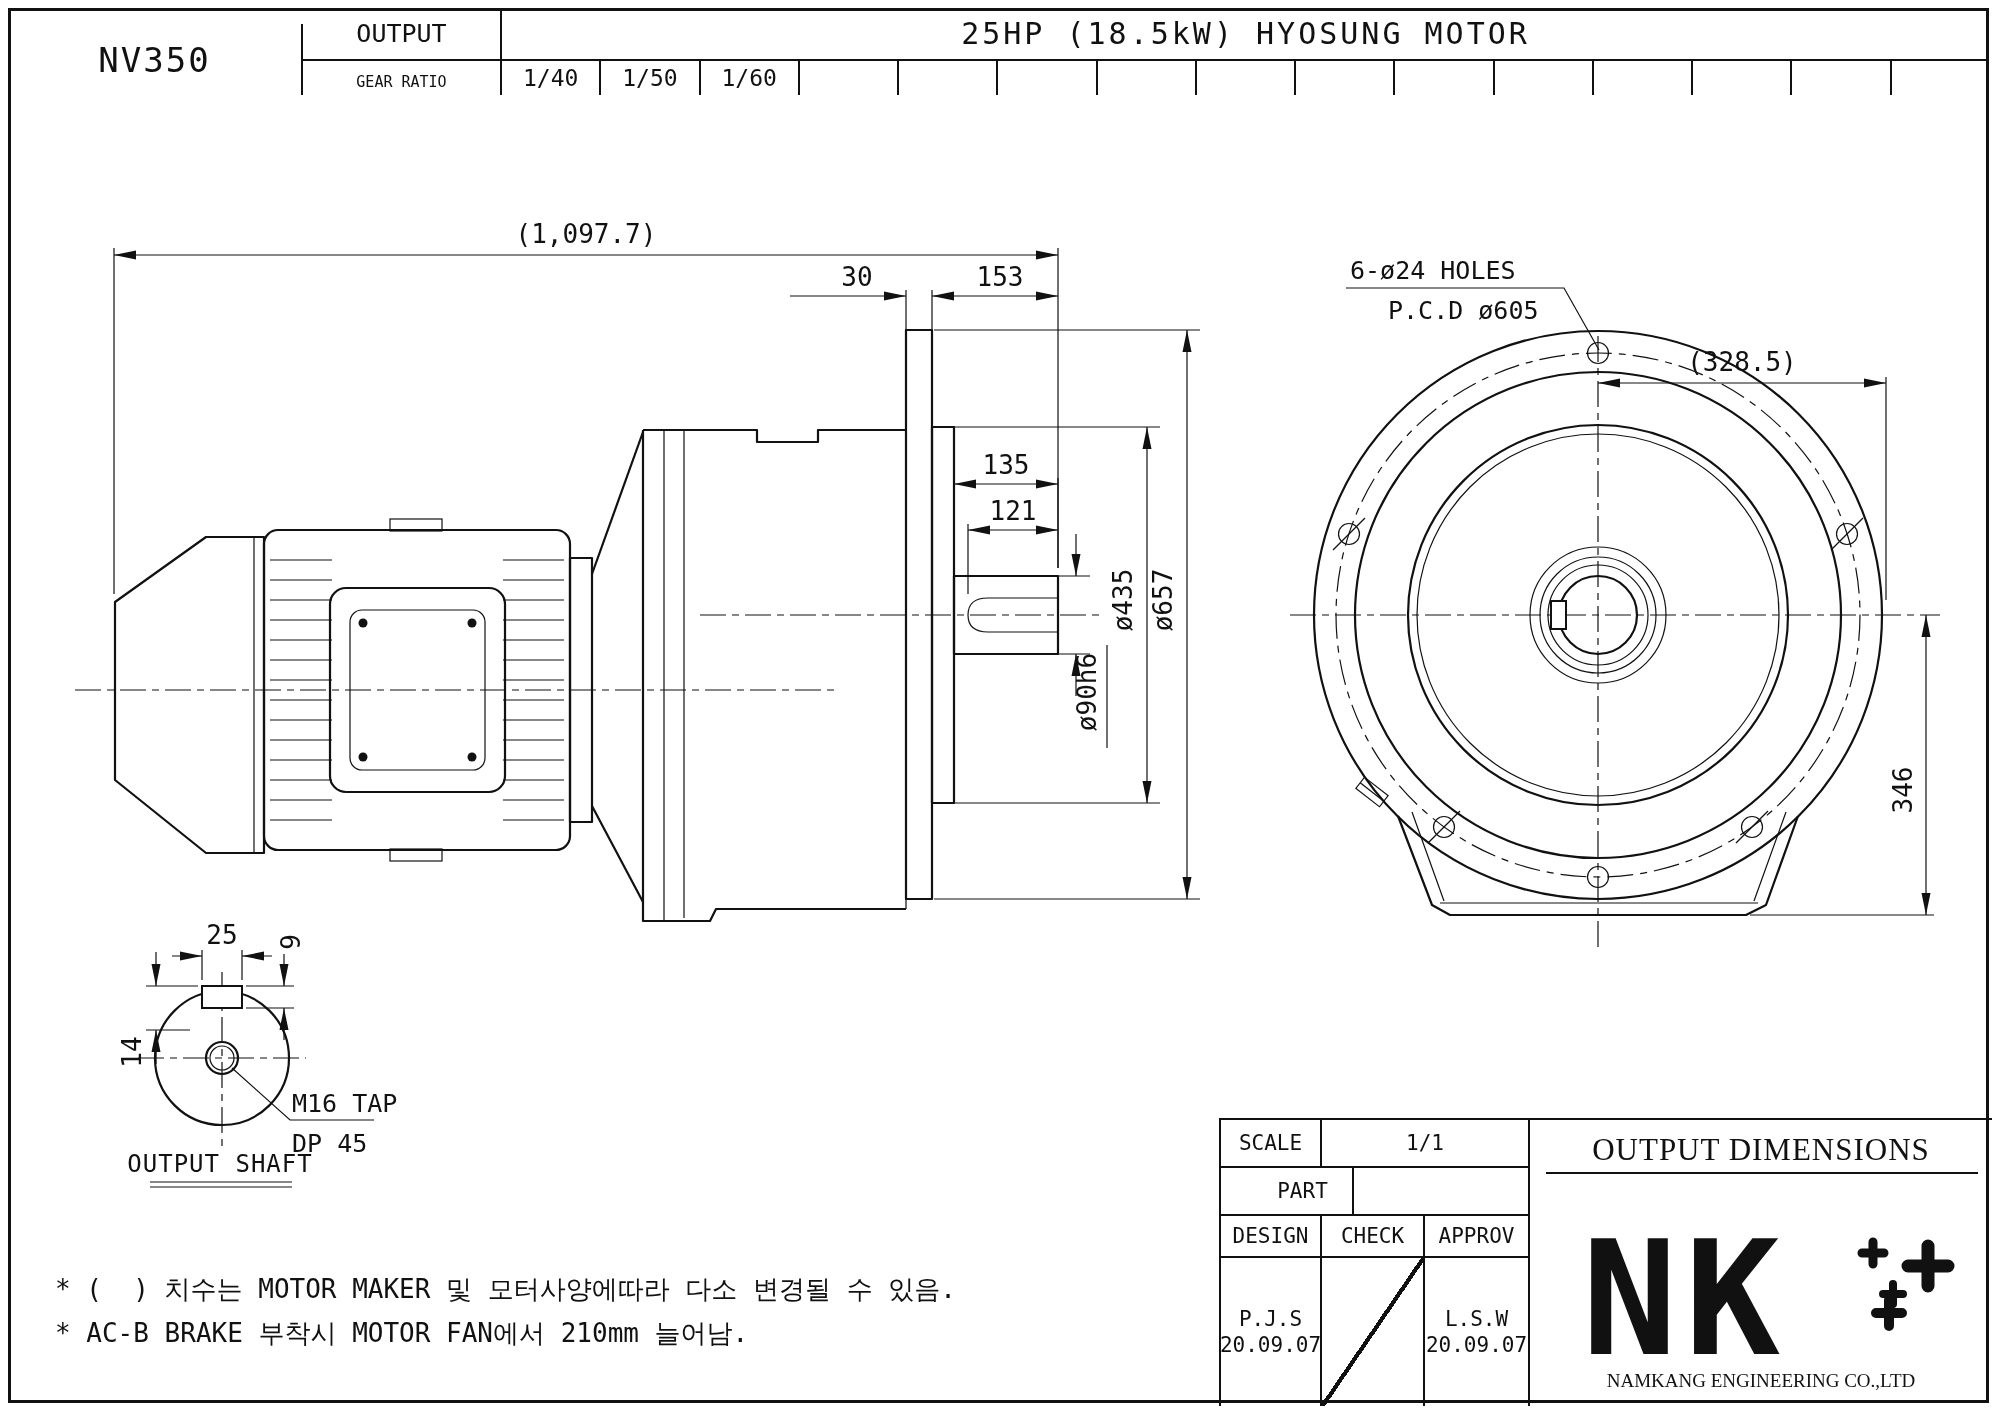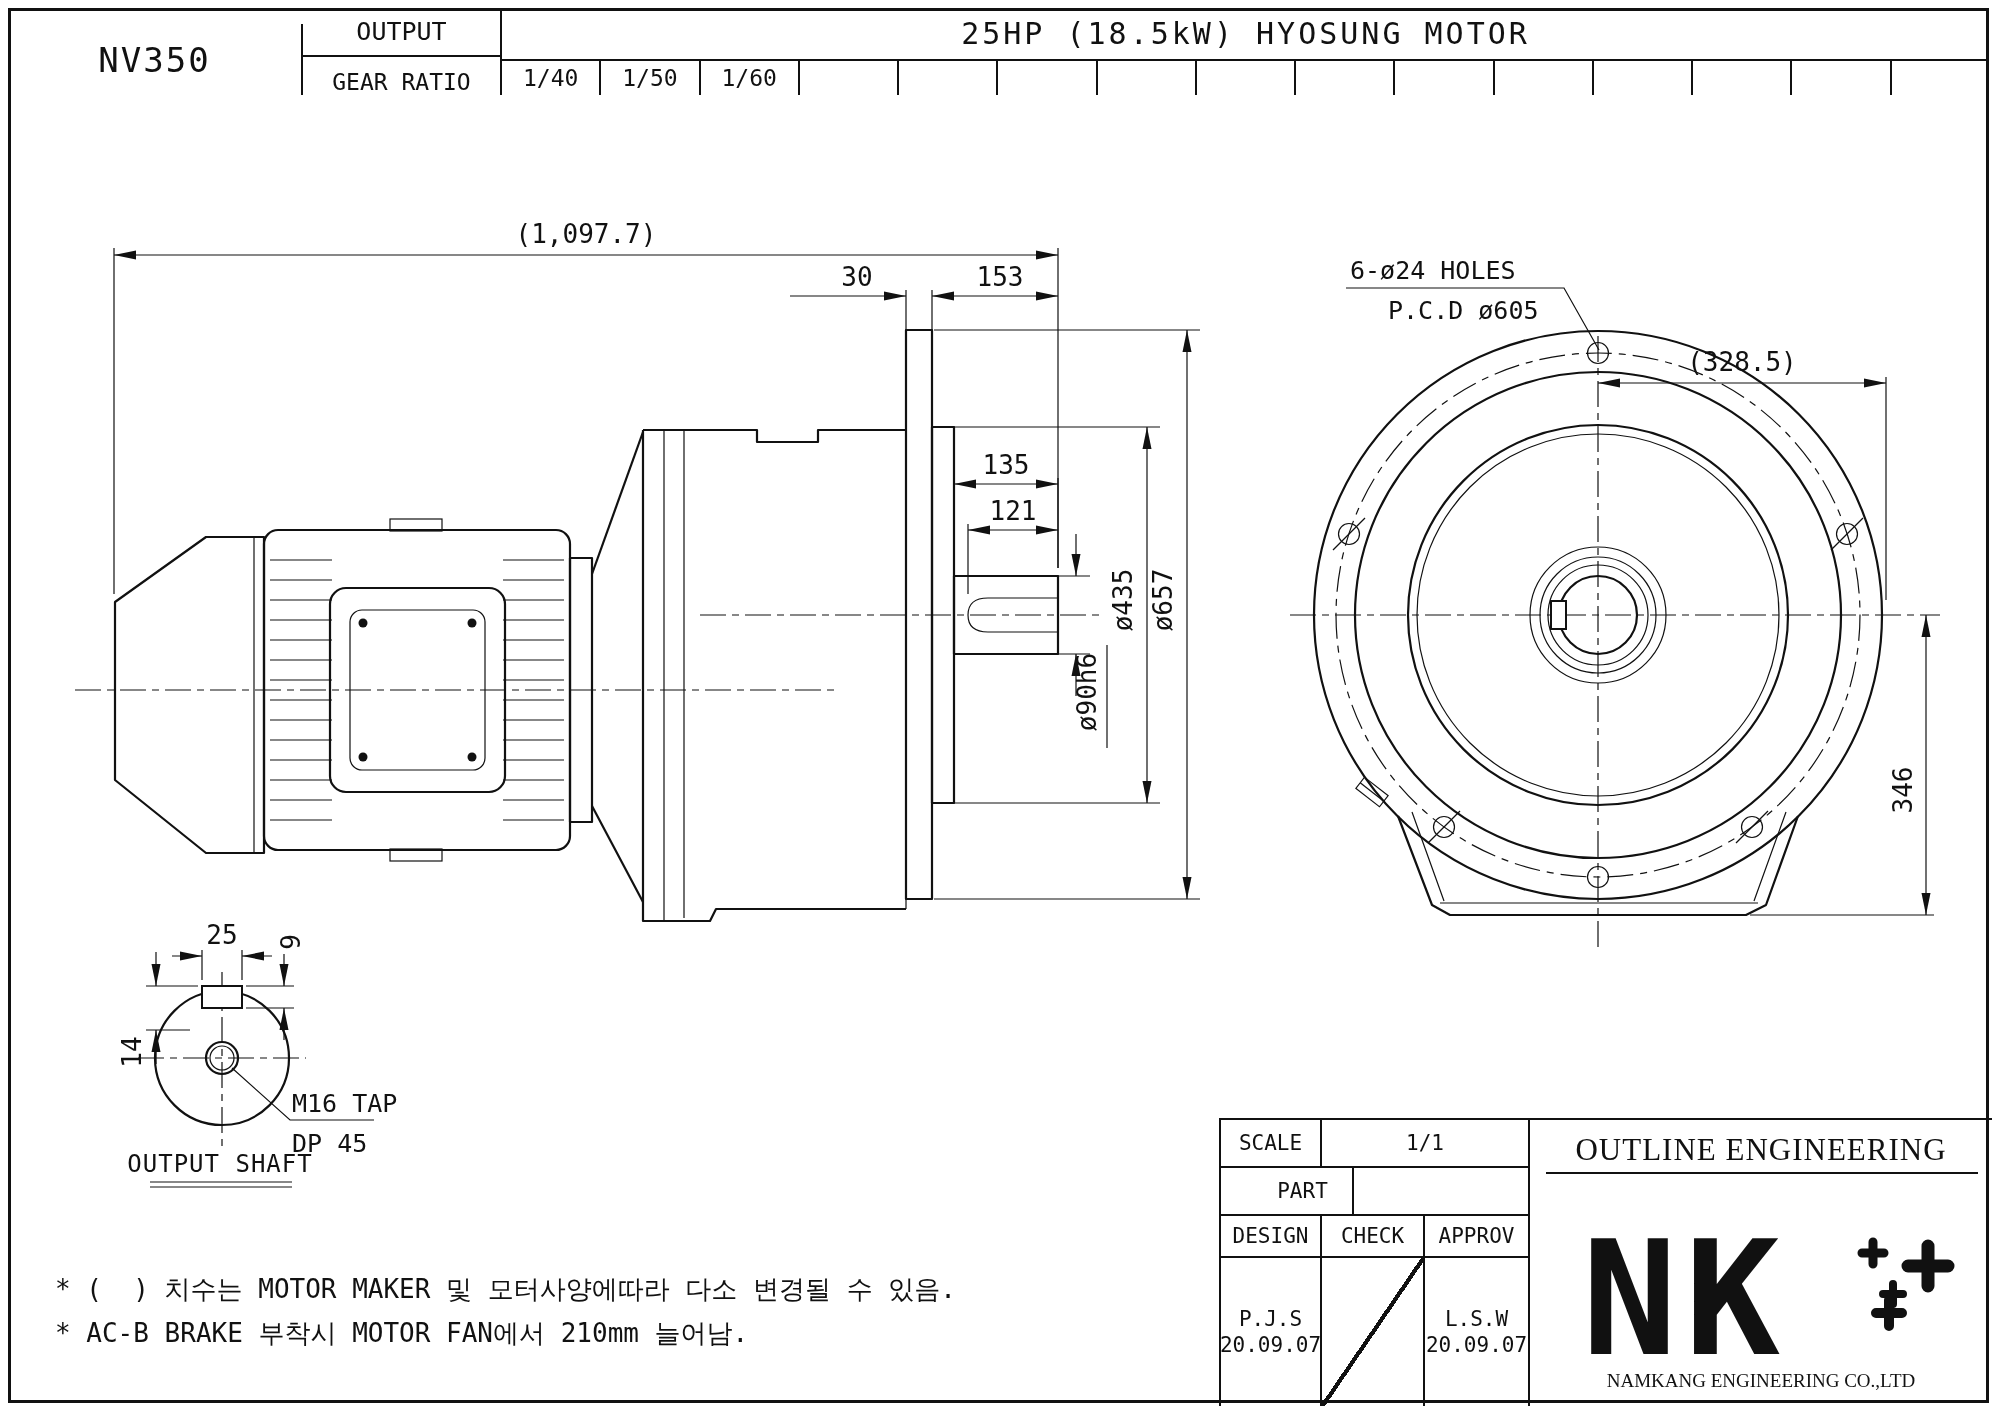--- a/index.html
+++ b/index.html
@@ -6,21 +6,21 @@
   #page{position:relative;width:2000px;height:1414px;background:#ffffff;overflow:hidden;
         font-family:"DejaVu Sans Mono", monospace;color:#111;}
   
   #border{position:absolute;left:8px;top:8px;width:1981px;height:1395px;border:3px solid #111;box-sizing:border-box;}
   
   #hdr{position:absolute;left:8px;top:8px;width:1981px;height:87px;box-sizing:border-box;display:flex;}
   .hcell{box-sizing:border-box;border-right:2px solid #111;display:flex;align-items:center;justify-content:center;margin-top:16px;}
   #hdr-model{width:295px;font-size:34px;letter-spacing:2px;}
   #hdr-mid{width:199px;display:flex;flex-direction:column;border-right:2px solid #111;box-sizing:border-box;gap:12px;}
   #hdr-mid .r1{height:53px;border-bottom:2px solid #111;display:flex;align-items:center;justify-content:center;font-size:25px;box-sizing:border-box;}
-  #hdr-mid .r2{flex:1;display:flex;justify-content:center;font-size:23px;box-sizing:border-box;}
+  #hdr-mid .r2{flex:1;display:flex;justify-content:center;font-size:15px;box-sizing:border-box;}
   #hdr-right{flex:1;display:flex;flex-direction:column;box-sizing:border-box;}
   #hdr-title{height:53px;border-bottom:2px solid #111;display:flex;align-items:center;justify-content:center;
              font-size:30px;letter-spacing:3px;box-sizing:border-box;}
   #ratio-row{flex:1;display:flex;box-sizing:border-box;}
   .ratio-cell{flex:1;border-right:2px solid #111;box-sizing:border-box;display:flex;align-items:center;justify-content:center;font-size:23px;}
   .ratio-cell:last-child{border-right:none;}
   
   .note{position:absolute;left:55px;font-size:26px;letter-spacing:0px;white-space:pre;
         font-family:"DejaVu Sans Mono","DejaVu Sans",sans-serif;}
   
@@ -334,21 +334,21 @@
         </div>
         <div class="tb-c3" id="diag"></div>
         <div class="tb-c3">
           <div class="sig-line">L.S.W</div>
           <div class="sig-line">20.09.07</div>
         </div>
       </div>
     </div>
 
     <div id="tb-right">
-      <div id="outline-title">OUTLINE ENGINEERING</div>
+      <div id="outline-title">OUTPUT DIMENSIONS</div>
       <div id="outline-rule"></div>
       <svg id="logo-svg" width="464" height="148" viewBox="0 0 464 148">
         <text x="52" y="134" font-family="DejaVu Sans, sans-serif" font-size="158" font-weight="bold" letter-spacing="8">NK</text>
         <g stroke="#111" fill="none" stroke-linecap="round">
           <path d="M343,22 V44 M332,33 H354" stroke-width="9"></path>
           <path d="M398,26 V66 M378,46 H418" stroke-width="13"></path>
           <path d="M363,64 V84 M353,74 H373" stroke-width="8"></path>
           <path d="M359,80 V106 M346,93 H372" stroke-width="10"></path>
         </g>
       </svg>

